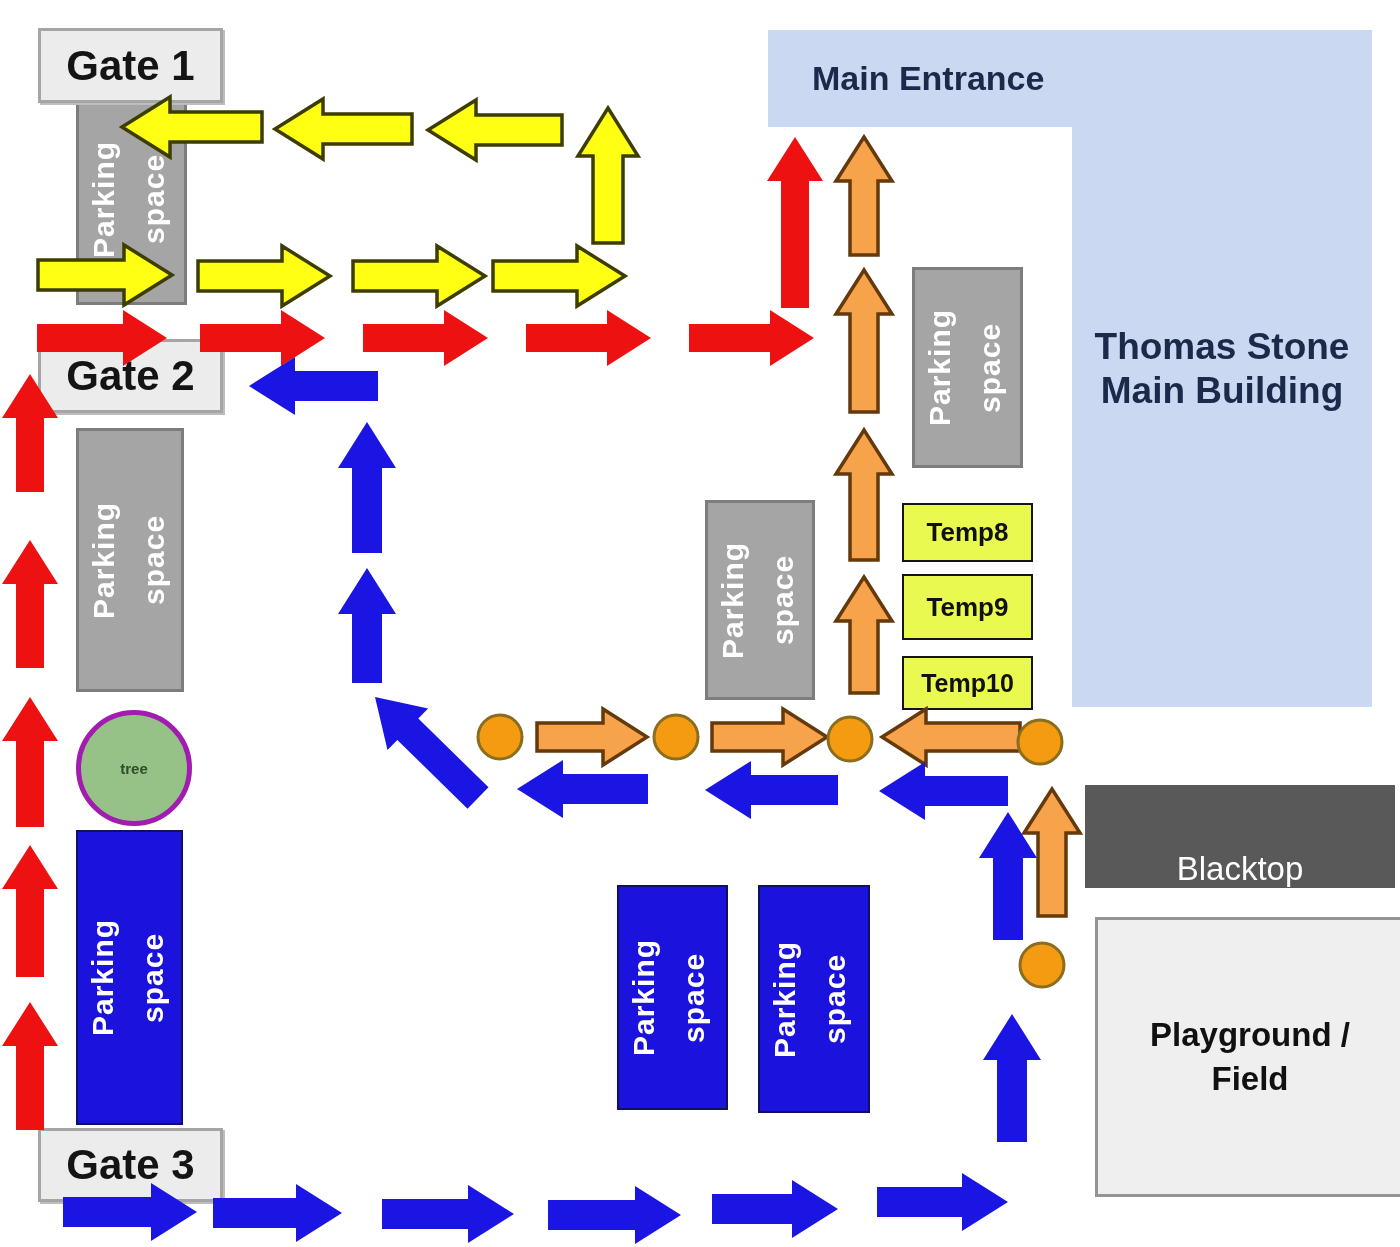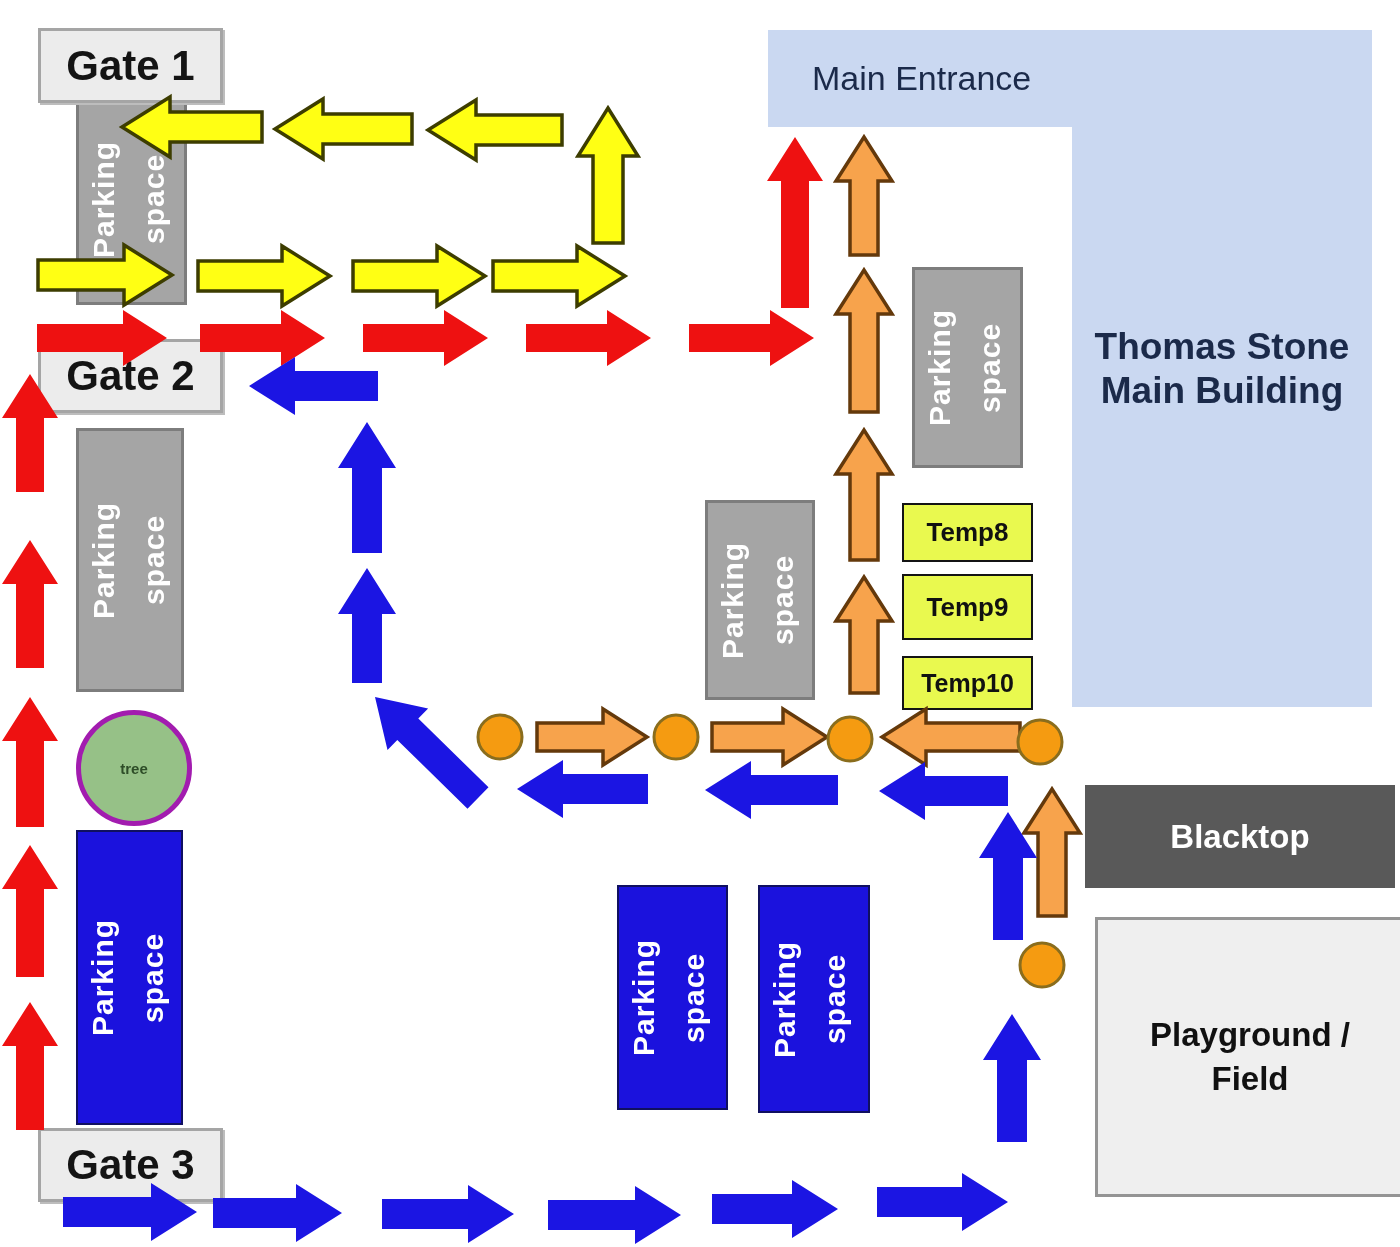--- a/index.html
+++ b/index.html
@@ -20,35 +20,35 @@
     writing-mode:vertical-rl;transform:rotate(180deg);
     text-align:center;font-weight:bold;color:#ffffff;
     font-size:30px;line-height:50px;letter-spacing:1px;
     width:100%;height:100%;display:block;
   }
   .building{background:#cad8f1;z-index:1;}
   .navy{color:#1b2a4a;}
   .me-label{
     position:absolute;left:44px;top:0;height:100%;
     display:flex;align-items:center;
-    font-size:34px;font-weight:normal;
+    font-size:34px;font-weight:bold;
   }
   .bldg-label{
     position:absolute;left:0;right:0;top:295px;text-align:center;
     font-size:37px;line-height:44px;font-weight:bold;
   }
   .temp{
     background:#e9f94f;border:2px solid #141414;z-index:2;
     display:flex;flex-direction:row;align-items:center;justify-content:center;
     font-size:26px;line-height:27px;font-weight:bold;color:#111;
   }
   .blacktop{
     background:#595959;z-index:2;
-    display:flex;align-items:center;justify-content:center;
-    color:#ffffff;font-size:33px;font-weight:bold;
+    display:flex;align-items:flex-end;justify-content:center;
+    color:#ffffff;font-size:33px;font-weight:normal;
   }
   .playground{
     background:#efefef;border:3px solid #949494;z-index:2;
     display:flex;flex-direction:column;align-items:center;justify-content:center;
     color:#111;font-size:33px;line-height:44px;font-weight:bold;text-align:center;margin-left:12px;
   }
   .tree{
     position:absolute;border-radius:50%;background:#96c187;border:5px solid #a21caf;
     display:flex;align-items:center;justify-content:center;
     font-size:15px;font-weight:bold;color:#2e4d28;z-index:2;

